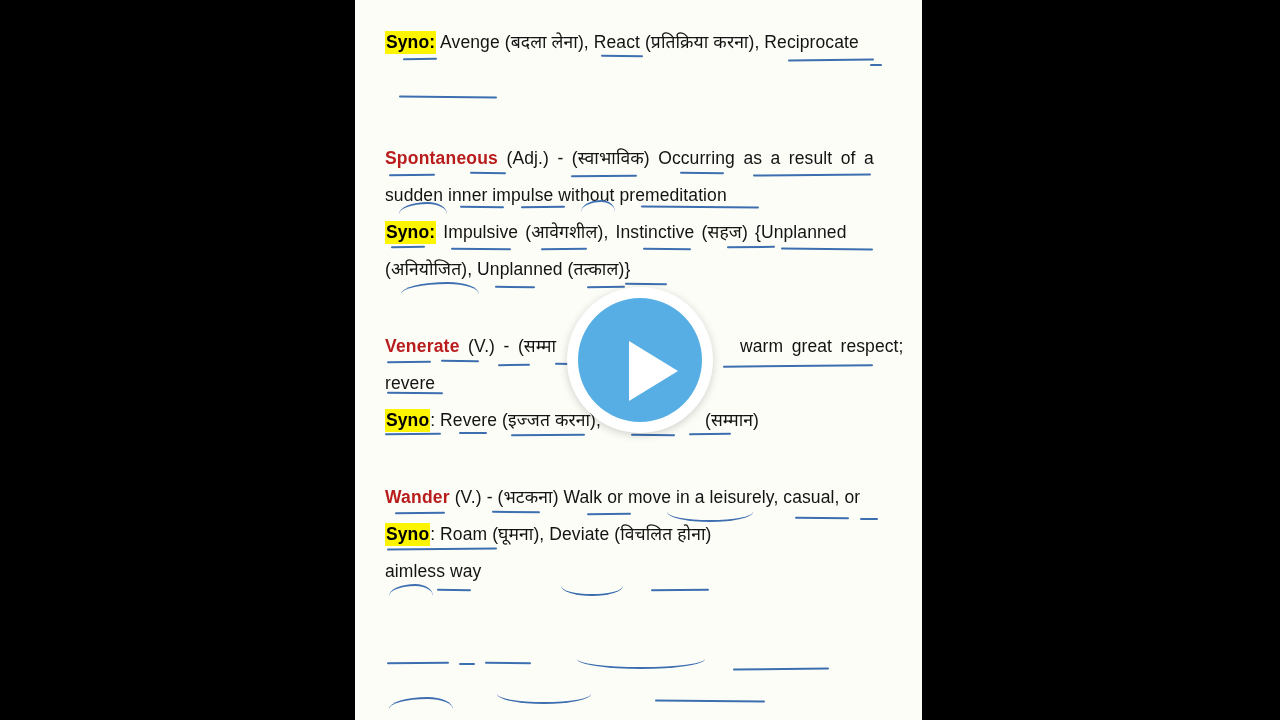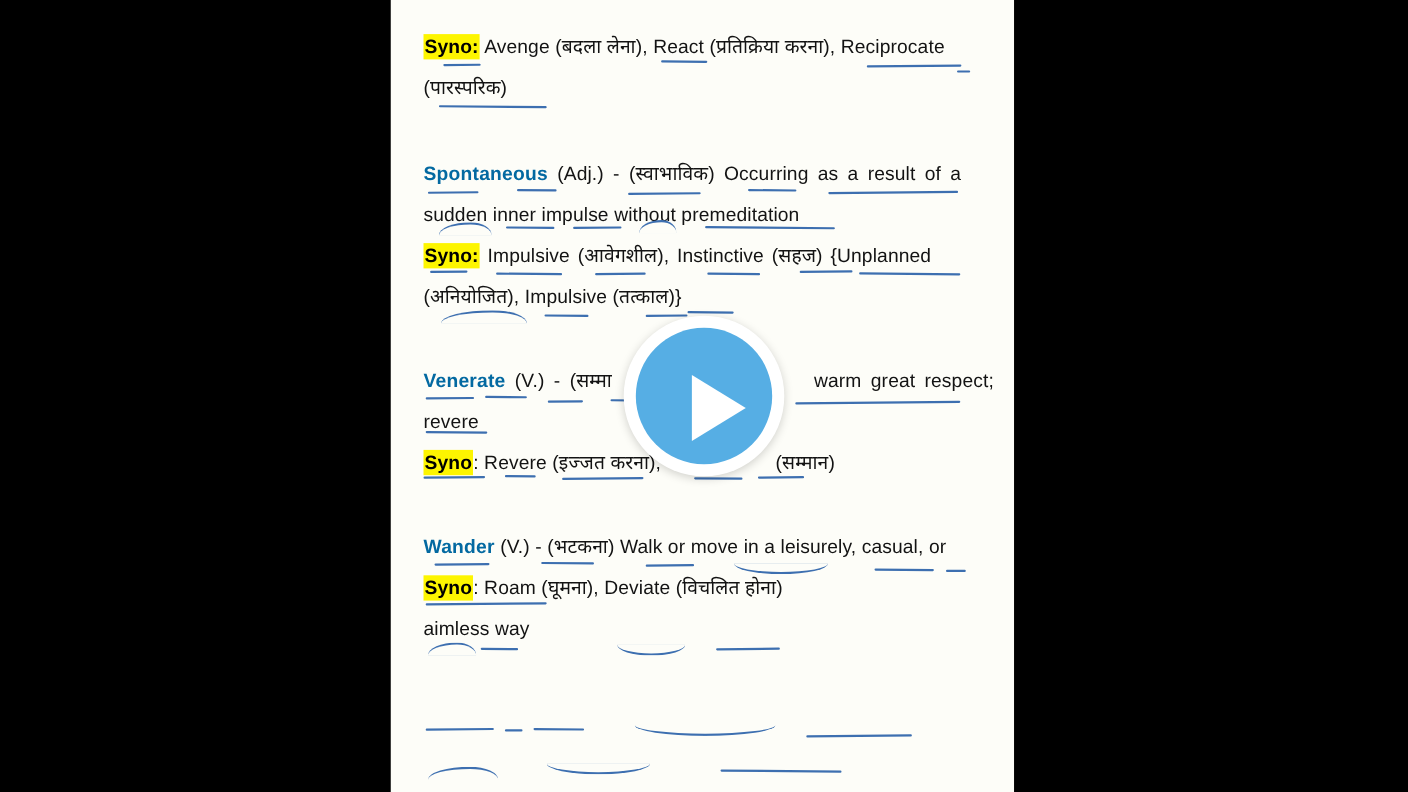--- a/index.html
+++ b/index.html
@@ -63,21 +63,21 @@
     line-height: 37px;
     color: #141414;
     letter-spacing: 0.1px;
   }
   .entry .line {
     position: relative;
     white-space: nowrap;
   }
 
   .headword {
-    color: #0369a1;
+    color: #b91c1c;
     font-weight: bold;
     letter-spacing: 0.2px;
   }
 
   .syno-tag {
     background: #fdf500;
     font-weight: bold;
     color: #000;
     padding: 1px 1px 2px 1px;
   }
@@ -159,43 +159,40 @@
   <div class="pillar left"></div>
   <div class="pillar right"></div>
 
   <div id="page">
     <div id="page-inner">
 
       <div class="entry" style="top: 24px;">
         <div class="line">
           <span class="syno-tag">Syno:</span><span class="hi-text"> Avenge (बदला लेना), React (प्रतिक्रिया करना), Reciprocate</span>
         </div>
-        <div class="line">
-          <span class="hi-text">(पारस्परिक)</span>
-        </div>
       </div>
 
       <div class="mark tilt-a" style="left:48px; top:58px; width:34px;"></div>
       <div class="mark tilt-b" style="left:246px; top:55px; width:42px;"></div>
       <div class="mark tilt-a" style="left:433px; top:59px; width:86px;"></div>
       <div class="mark thin" style="left:515px; top:64px; width:12px;"></div>
       <div class="mark tilt-b" style="left:44px; top:96px; width:98px;"></div>
 
       <div class="entry" style="top: 140px;">
         <div class="line spread">
           <span class="headword">Spontaneous</span><span class="hi-text"> (Adj.) - (स्वाभाविक) Occurring as a result of a</span>
         </div>
         <div class="line">
           <span class="hi-text">sudden inner impulse without premeditation</span>
         </div>
         <div class="line spread2">
           <span class="syno-tag">Syno:</span><span class="hi-text"> Impulsive (आवेगशील), Instinctive (सहज) {Unplanned</span>
         </div>
         <div class="line">
-          <span class="hi-text">(अनियोजित), Impulsive (तत्काल)}</span>
+          <span class="hi-text">(अनियोजित), Unplanned (तत्काल)}</span>
         </div>
       </div>
 
       <div class="mark tilt-a" style="left:34px; top:174px; width:46px;"></div>
       <div class="mark tilt-b" style="left:115px; top:172px; width:36px;"></div>
       <div class="mark tilt-a" style="left:216px; top:175px; width:66px;"></div>
       <div class="mark tilt-b" style="left:325px; top:172px; width:44px;"></div>
       <div class="mark tilt-a" style="left:398px; top:174px; width:118px;"></div>
 
       <div class="mark curve" style="left:44px; top:202px; width:48px;"></div>

